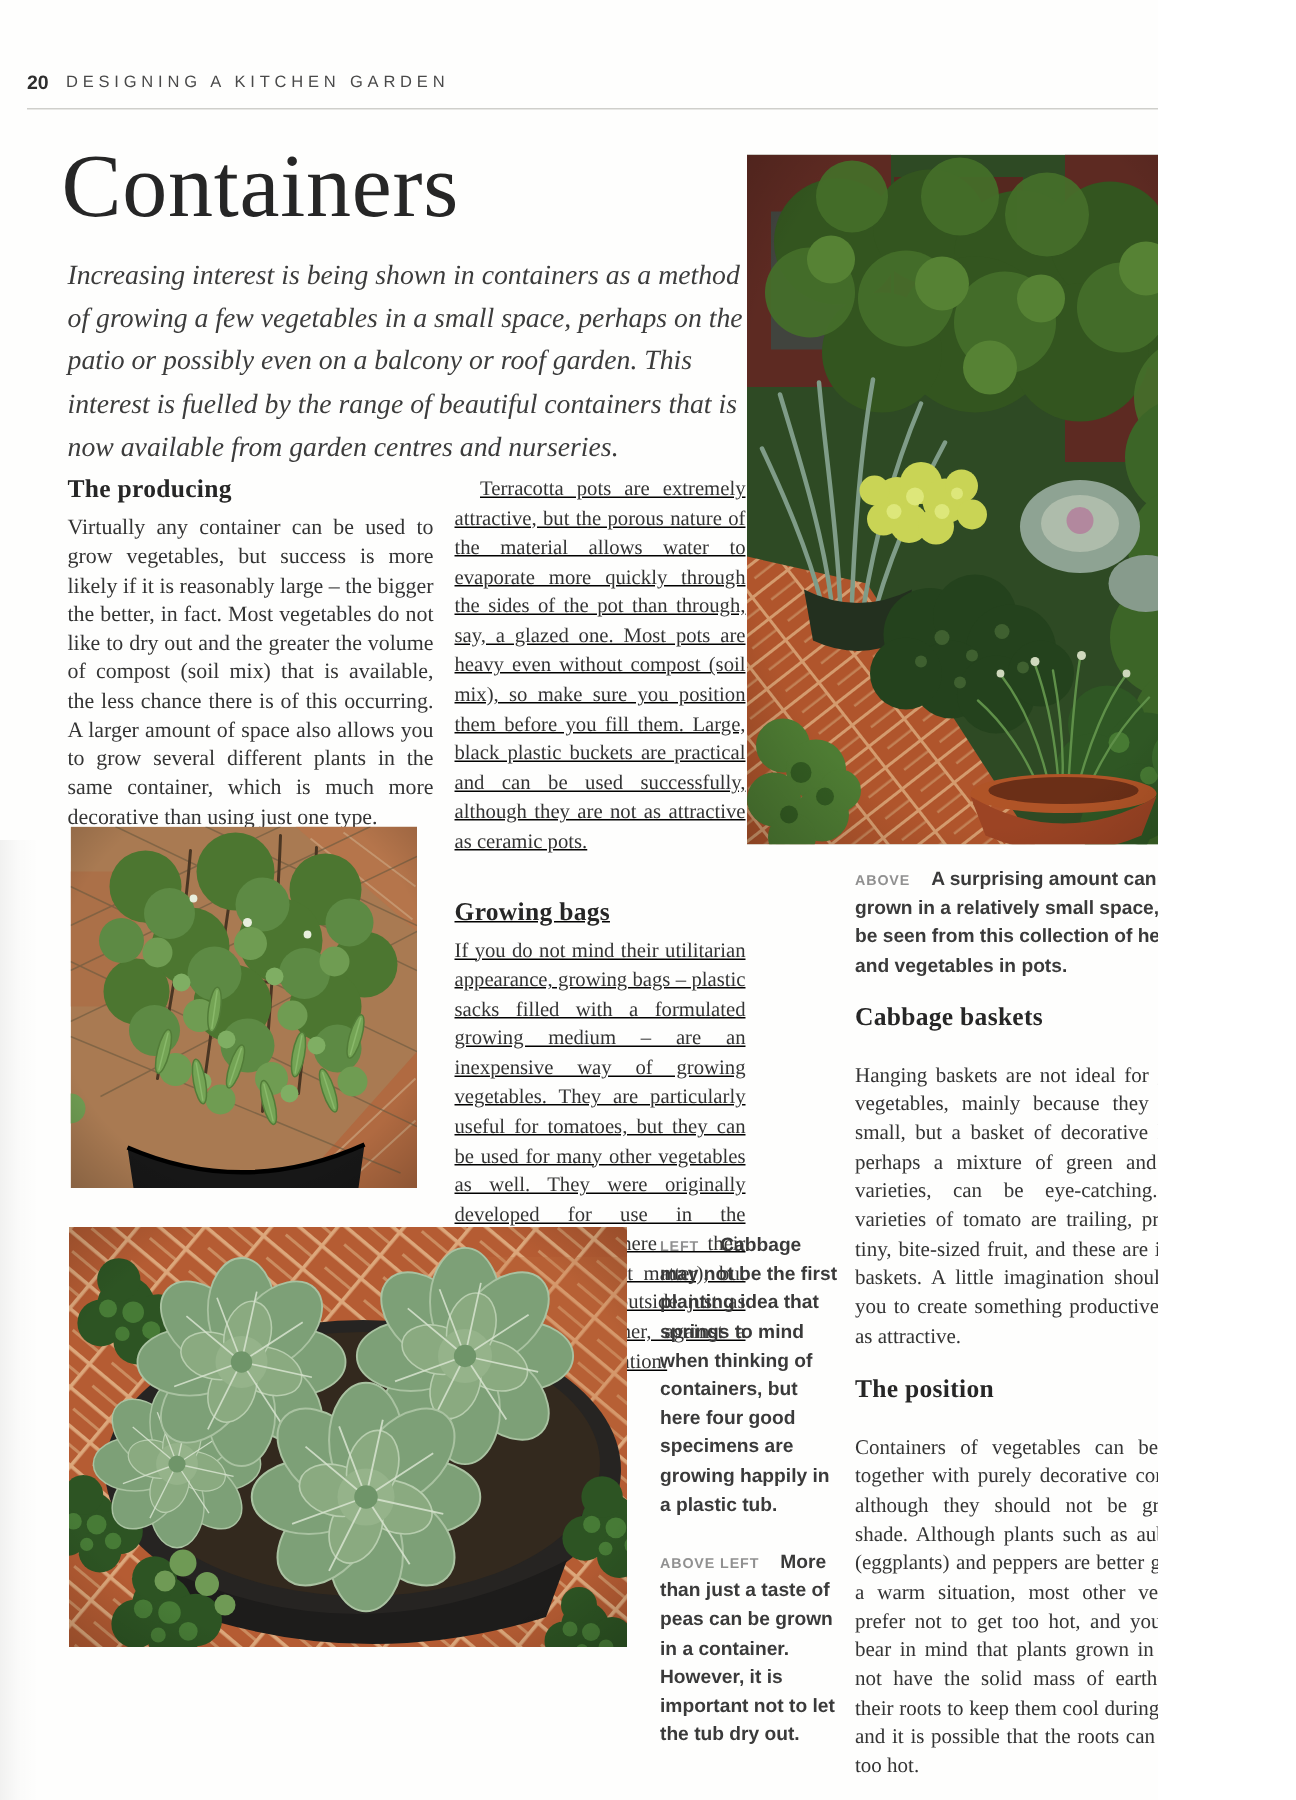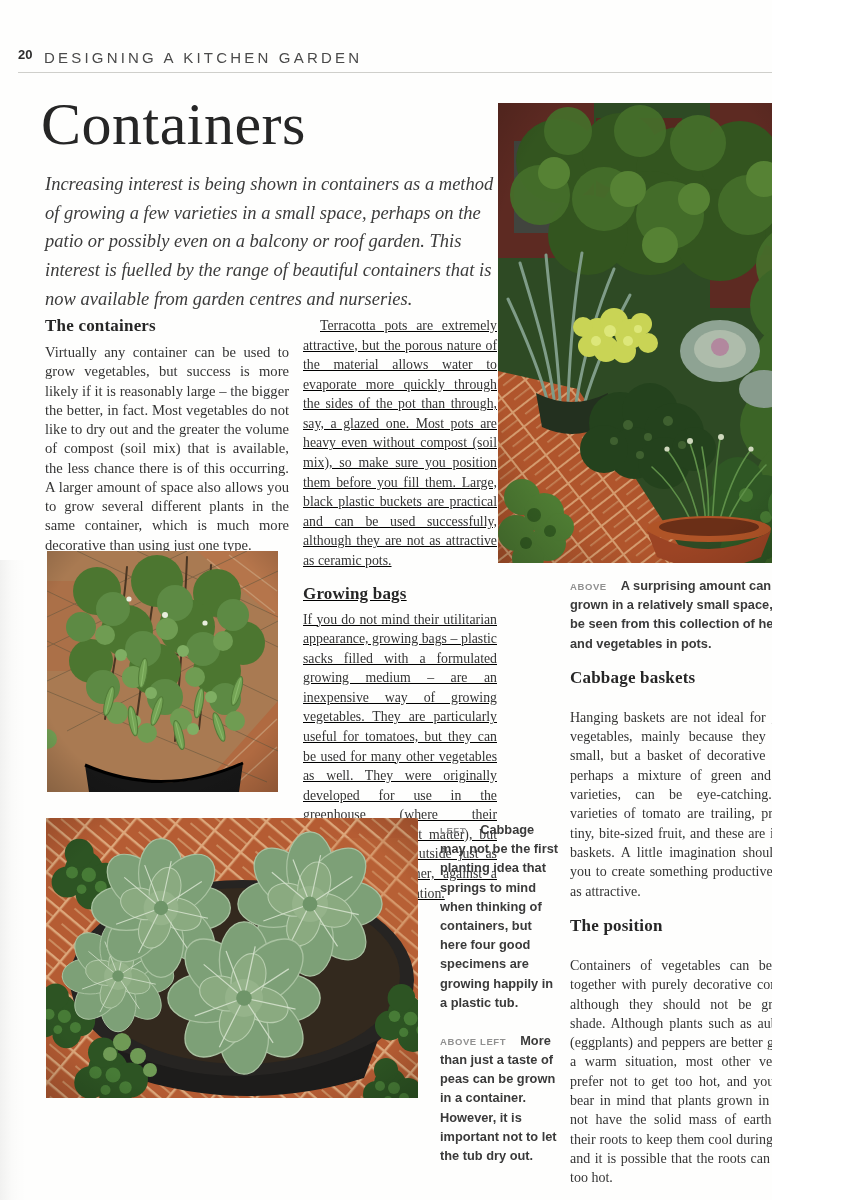--- a/index.html
+++ b/index.html
@@ -13,36 +13,36 @@
   *{margin:0;padding:0;box-sizing:border-box;}
   html,body{background:#ffffff;}
   body{width:864px;height:1200px;font-family:"Liberation Serif","DejaVu Serif",serif;}
   .page{position:relative;width:772px;height:1200px;background:var(--paper);overflow:hidden;}
   .edge-shadow{position:absolute;left:0;top:560px;width:30px;height:640px;
     background:linear-gradient(90deg,rgba(0,0,0,0.05),rgba(0,0,0,0.015) 40%,transparent 85%);}
   
   .header-num{position:absolute;left:18px;top:47px;font-family:"Liberation Sans","DejaVu Sans",sans-serif;
     font-size:13px;font-weight:bold;color:#2e2e2e;}
   .header-title{position:absolute;left:44px;top:49px;font-family:"Liberation Sans","DejaVu Sans",sans-serif;
-    font-size:15px;letter-spacing:3.2px;color:#4a4a4a;}
+    font-size:11px;letter-spacing:3.2px;color:#4a4a4a;}
   .header-rule{position:absolute;left:18px;top:72px;width:828px;height:1px;background:var(--rule);}
   
   .page-title{position:absolute;left:41px;top:90px;font-size:60px;font-weight:400;color:var(--head-ink);
     letter-spacing:0.5px;}
   .intro{position:absolute;left:45px;top:170px;width:452px;font-size:18.5px;font-style:italic;
     line-height:1.55;color:#3c3c3c;}
   
   .col1{position:absolute;left:45px;top:316px;width:244px;}
   .col2{position:absolute;left:303px;top:316px;width:194px;text-decoration:underline;}
   .rightcol{position:absolute;left:570px;top:576px;width:248px;}
   h3.sec{font-size:17px;font-weight:bold;color:var(--head-ink);letter-spacing:0.2px;}
   .col1 p{margin-top:7px;font-size:14.6px;line-height:1.32;text-align:justify;color:var(--ink);}
   .col2 p{font-size:13.8px;line-height:1.42;text-align:justify;color:var(--ink);}
   .col2 .para-indent{text-indent:17px;}
-  .col2 h3.sec{margin-top:13px;}
+  .col2 h3.sec{margin-top:27px;}
   .col2 .sec-body{margin-top:6px;}
   .rightcol p.body{font-size:14px;line-height:1.38;text-align:justify;color:var(--ink);}
   .rightcol h3.sec{margin-top:15px;}
   .rightcol p.body{margin-top:20px;}
   
   .caption{font-family:"Liberation Sans","DejaVu Sans",sans-serif;font-weight:bold;
     font-size:12.8px;line-height:1.5;color:var(--cap-ink);}
   .cap-label{font-weight:bold;font-size:9.5px;letter-spacing:0.6px;color:var(--cap-label);
     margin-right:14px;}
   .caps-col{position:absolute;left:440px;top:820px;width:120px;}
@@ -59,24 +59,24 @@
 <body>
 
 <div class="page">
   <div class="edge-shadow"></div>
 
   <div class="header-num">20</div>
   <div class="header-title">DESIGNING A KITCHEN GARDEN</div>
   <div class="header-rule"></div>
 
   <h1 class="page-title">Containers</h1>
-  <p class="intro">Increasing interest is being shown in containers as a method of growing a few varieties in a small space, perhaps on the patio or possibly even on a balcony or roof garden. This interest is fuelled by the range of beautiful containers that is now available from garden centres and nurseries.</p>
+  <p class="intro">Increasing interest is being shown in containers as a method of growing a few vegetables in a small space, perhaps on the patio or possibly even on a balcony or roof garden. This interest is fuelled by the range of beautiful containers that is now available from garden centres and nurseries.</p>
 
   <div class="col1">
-    <h3 class="sec">The containers</h3>
+    <h3 class="sec">The producing</h3>
     <p>Virtually any container can be used to grow vegetables, but success is more likely if it is reasonably large – the bigger the better, in fact. Most vegetables do not like to dry out and the greater the volume of compost (soil mix) that is available, the less chance there is of this occurring. A larger amount of space also allows you to grow several different plants in the same container, which is much more decorative than using just one type.</p>
   </div>
 
   <div class="col2">
     <p class="para-indent">Terracotta pots are extremely attractive, but the porous nature of the material allows water to evaporate more quickly through the sides of the pot than through, say, a glazed one. Most pots are heavy even without compost (soil mix), so make sure you position them before you fill them. Large, black plastic buckets are practical and can be used successfully, although they are not as attractive as ceramic pots.</p>
     <h3 class="sec">Growing bags</h3>
     <p class="sec-body">If you do not mind their utilitarian appearance, growing bags – plastic sacks filled with a formulated growing medium – are an inexpensive way of growing vegetables. They are particularly useful for tomatoes, but they can be used for many other vegetables as well. They were originally developed for use in the greenhouse (where their appearance does not matter), but they can be used outside just as well. A warm corner, against a wall, is the ideal location.</p>
   </div>
 
   <div class="photo photo-pots" role="img" aria-label="Collection of herbs and vegetables growing in pots beside a brick path">

